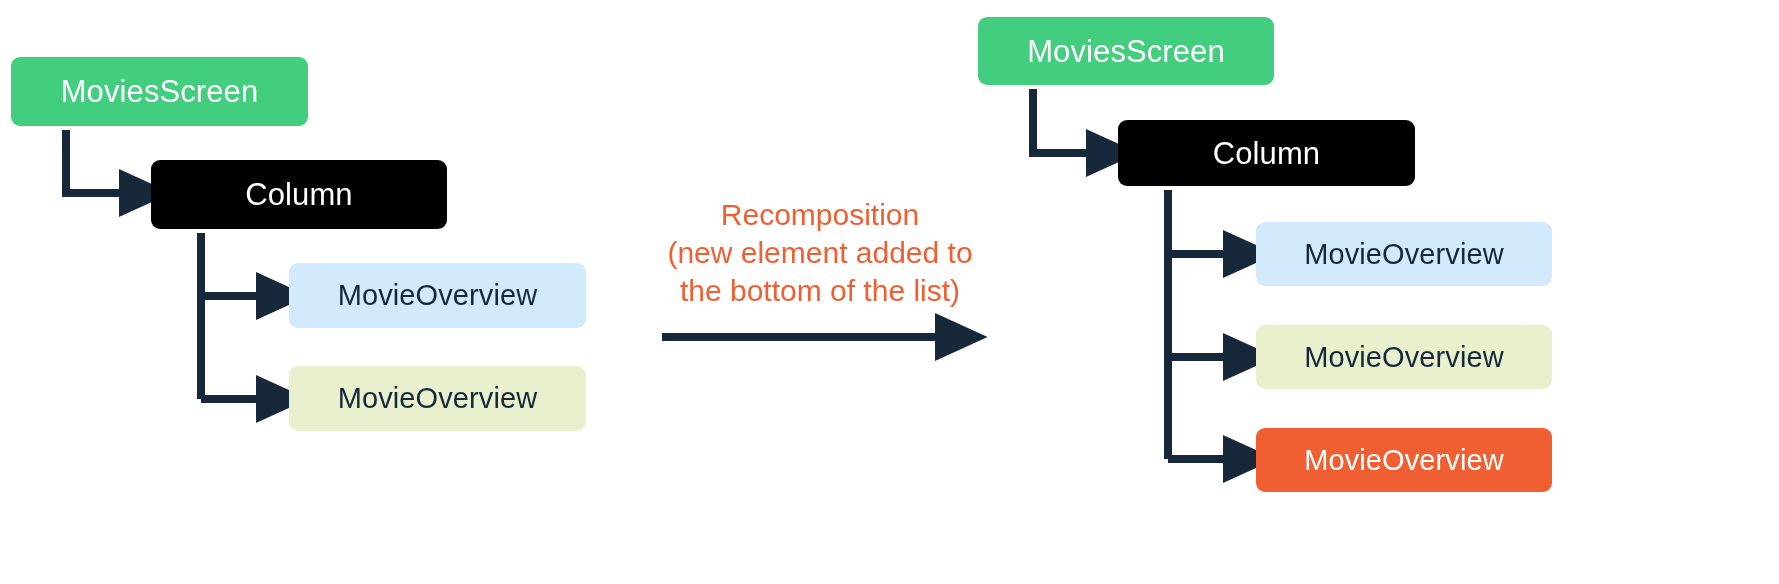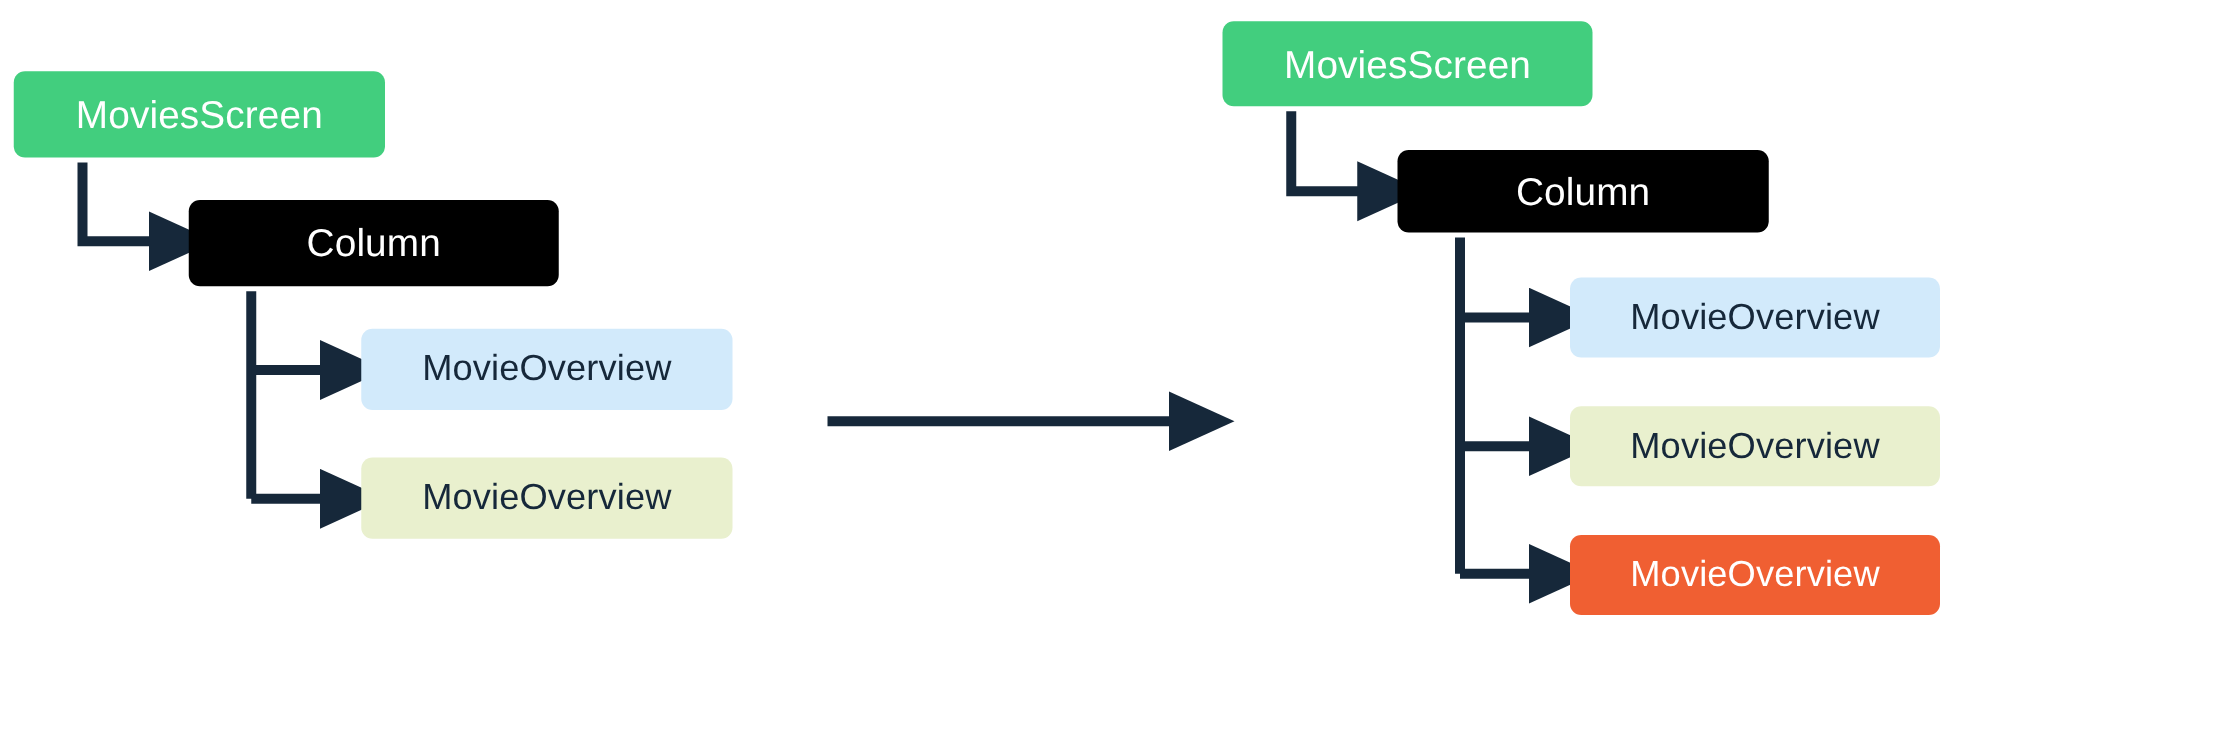--- a/index.html
+++ b/index.html
@@ -151,20 +151,25 @@
 
     <div class="node leaf-blue" id="left-leaf-1">
       <span class="node-label">MovieOverview</span>
     </div>
 
     <div class="node leaf-lime" id="left-leaf-2">
       <span class="node-label">MovieOverview</span>
     </div>
   </div>
 
+  <div id="transition">
+    <div id="transition-label">Recomposition
+(new element added to
+the bottom of the list)</div>
+  </div>
 
   <div id="right-tree">
 
     <div class="node screen" id="right-screen">
       <span class="node-label">MoviesScreen</span>
     </div>
 
     <div class="node column" id="right-column">
       <span class="node-label">Column</span>
     </div>

